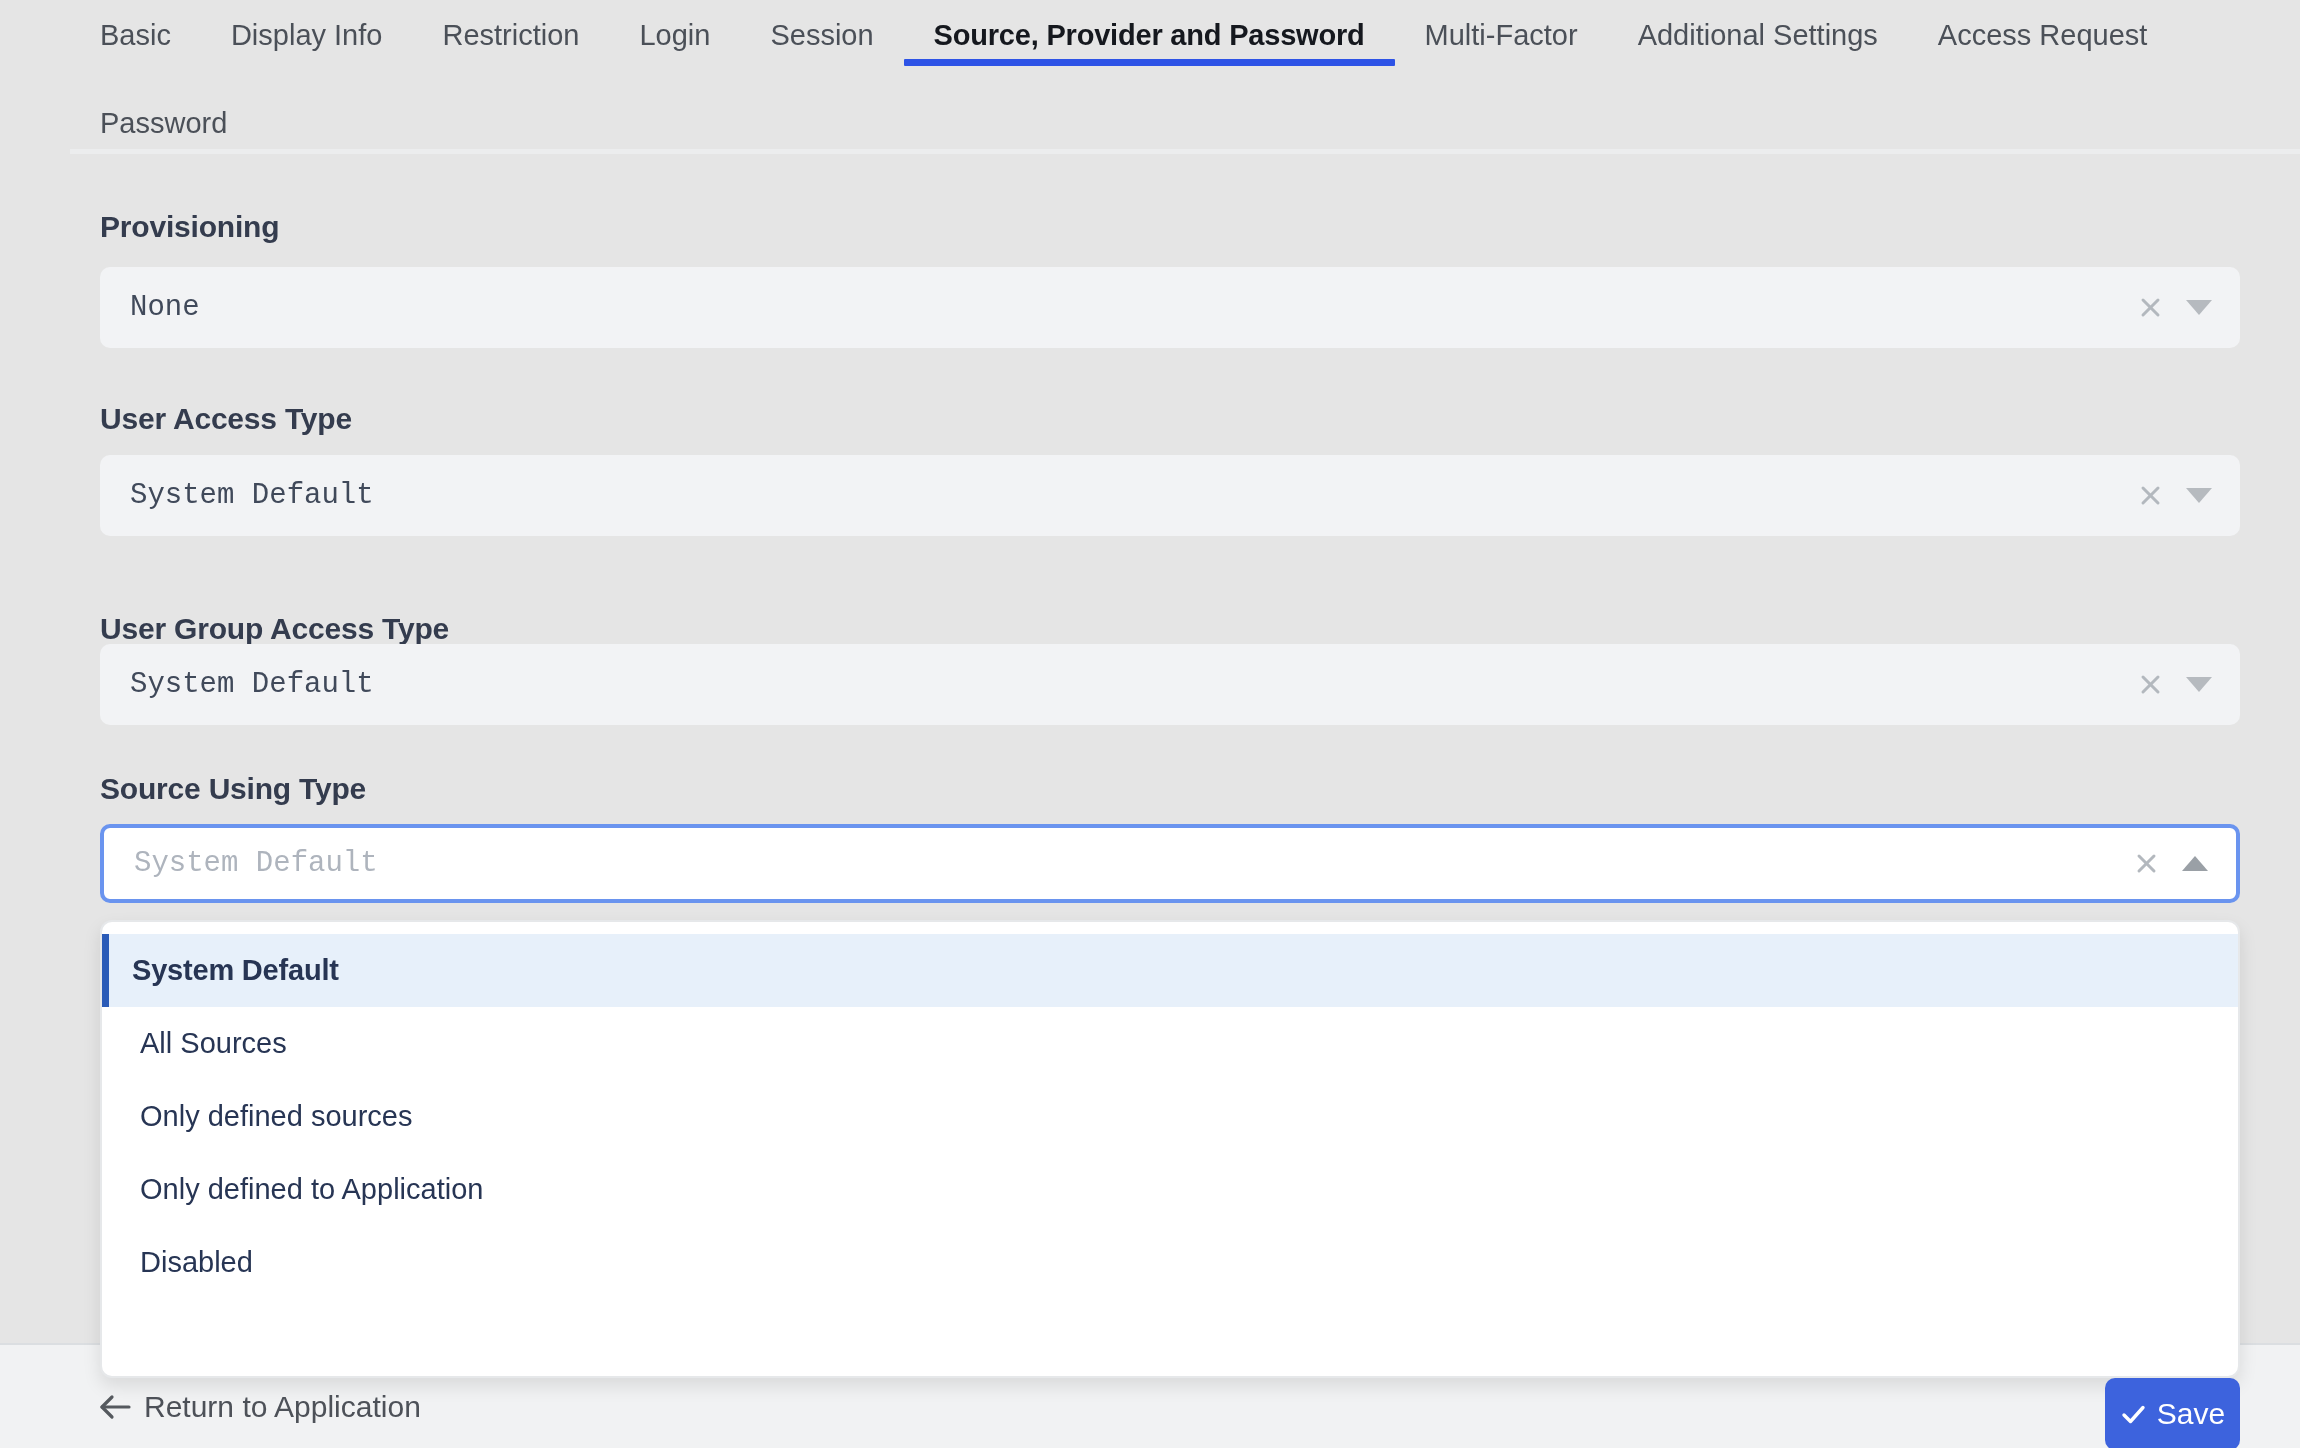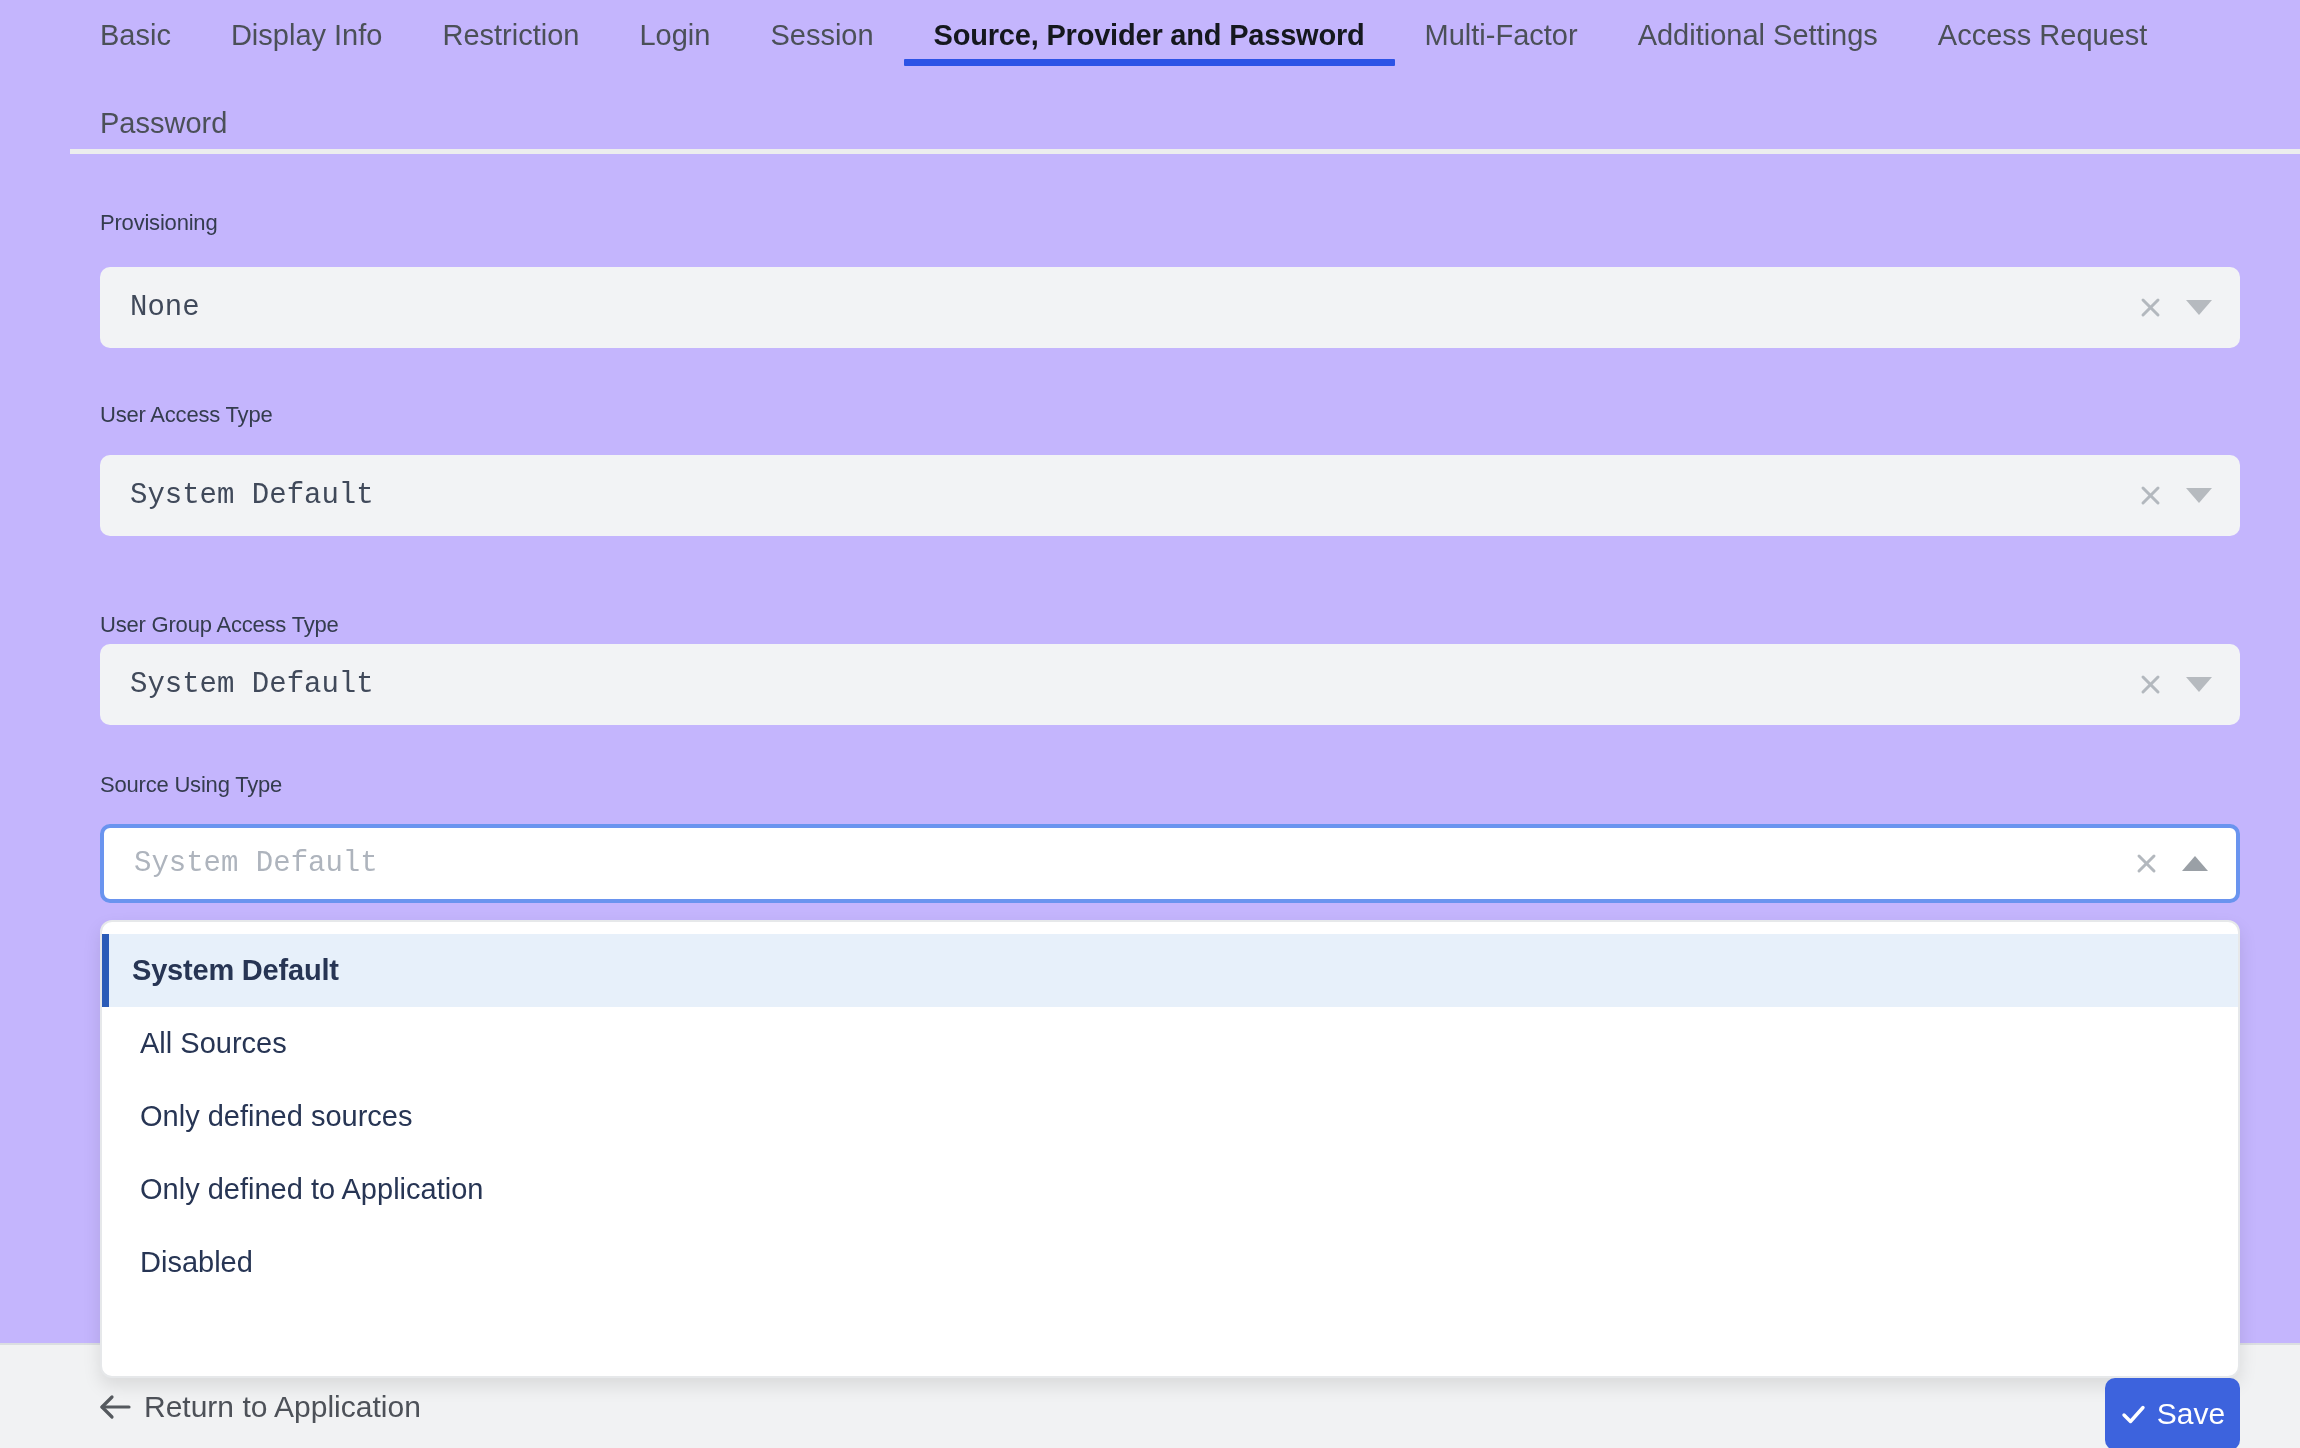--- a/index.html
+++ b/index.html
@@ -5,34 +5,34 @@
   :root{
     --underline:#2d53e6;
     --save:#3d63dd;
     --focus:#6a94ef;
     --selbg:#e7f0fa;
     --selbar:#2b5cb8;
   }
   *{margin:0;padding:0;box-sizing:border-box;}
   html,body{background:#ffffff;}
   body{font-family:"Liberation Sans","DejaVu Sans",sans-serif;}
-  .page{position:relative;width:2300px;height:1448px;background:#c4b5fd;overflow:hidden;}
+  .page{position:relative;width:2300px;height:1448px;background:#e5e5e5;overflow:hidden;}
 
   
   .tabs{position:absolute;left:70px;top:4px;width:2200px;display:flex;flex-wrap:wrap;row-gap:26px;}
   .tab{position:relative;height:62px;display:flex;align-items:center;padding:0 30px;
        font-size:29px;color:#4b5058;cursor:pointer;white-space:nowrap;}
   .tab.active{color:#15181e;font-weight:700;letter-spacing:-0.2px;}
   .tab.active::after{content:"";position:absolute;left:0;right:0;bottom:0;height:7px;
        background:var(--underline);border-radius:1px;}
   .tabs-divider{position:absolute;left:70px;right:0;top:149px;height:5px;background:#ecedee;}
 
   
   .form{position:absolute;left:0;top:0;width:100%;}
-  .field-label{position:absolute;left:100px;font-size:22px;font-weight:400;color:#343c4e;letter-spacing:-0.2px;}
+  .field-label{position:absolute;left:100px;font-size:30px;font-weight:700;color:#343c4e;letter-spacing:-0.2px;}
   .select-box{position:absolute;left:100px;width:2140px;height:81px;background:#f2f3f5;border-radius:10px;
        display:flex;align-items:center;cursor:pointer;font-family:Liberation Mono, monospace;}
   .select-box .value{flex:1;padding-left:30px;font-size:29px;color:#40495a;
        overflow:hidden;white-space:nowrap;}
   .select-box.open{background:#ffffff;border:4px solid var(--focus);height:79px;}
   .select-box.open .value{color:#aeb4bd;}
   .select-icons{display:flex;align-items:center;gap:22px;padding-right:28px;}
   .clear-x{width:27px;height:27px;display:block;}
   .caret{width:0;height:0;border-left:13px solid transparent;border-right:13px solid transparent;display:block;}
   .caret.down{border-top:15px solid #b6babf;}

